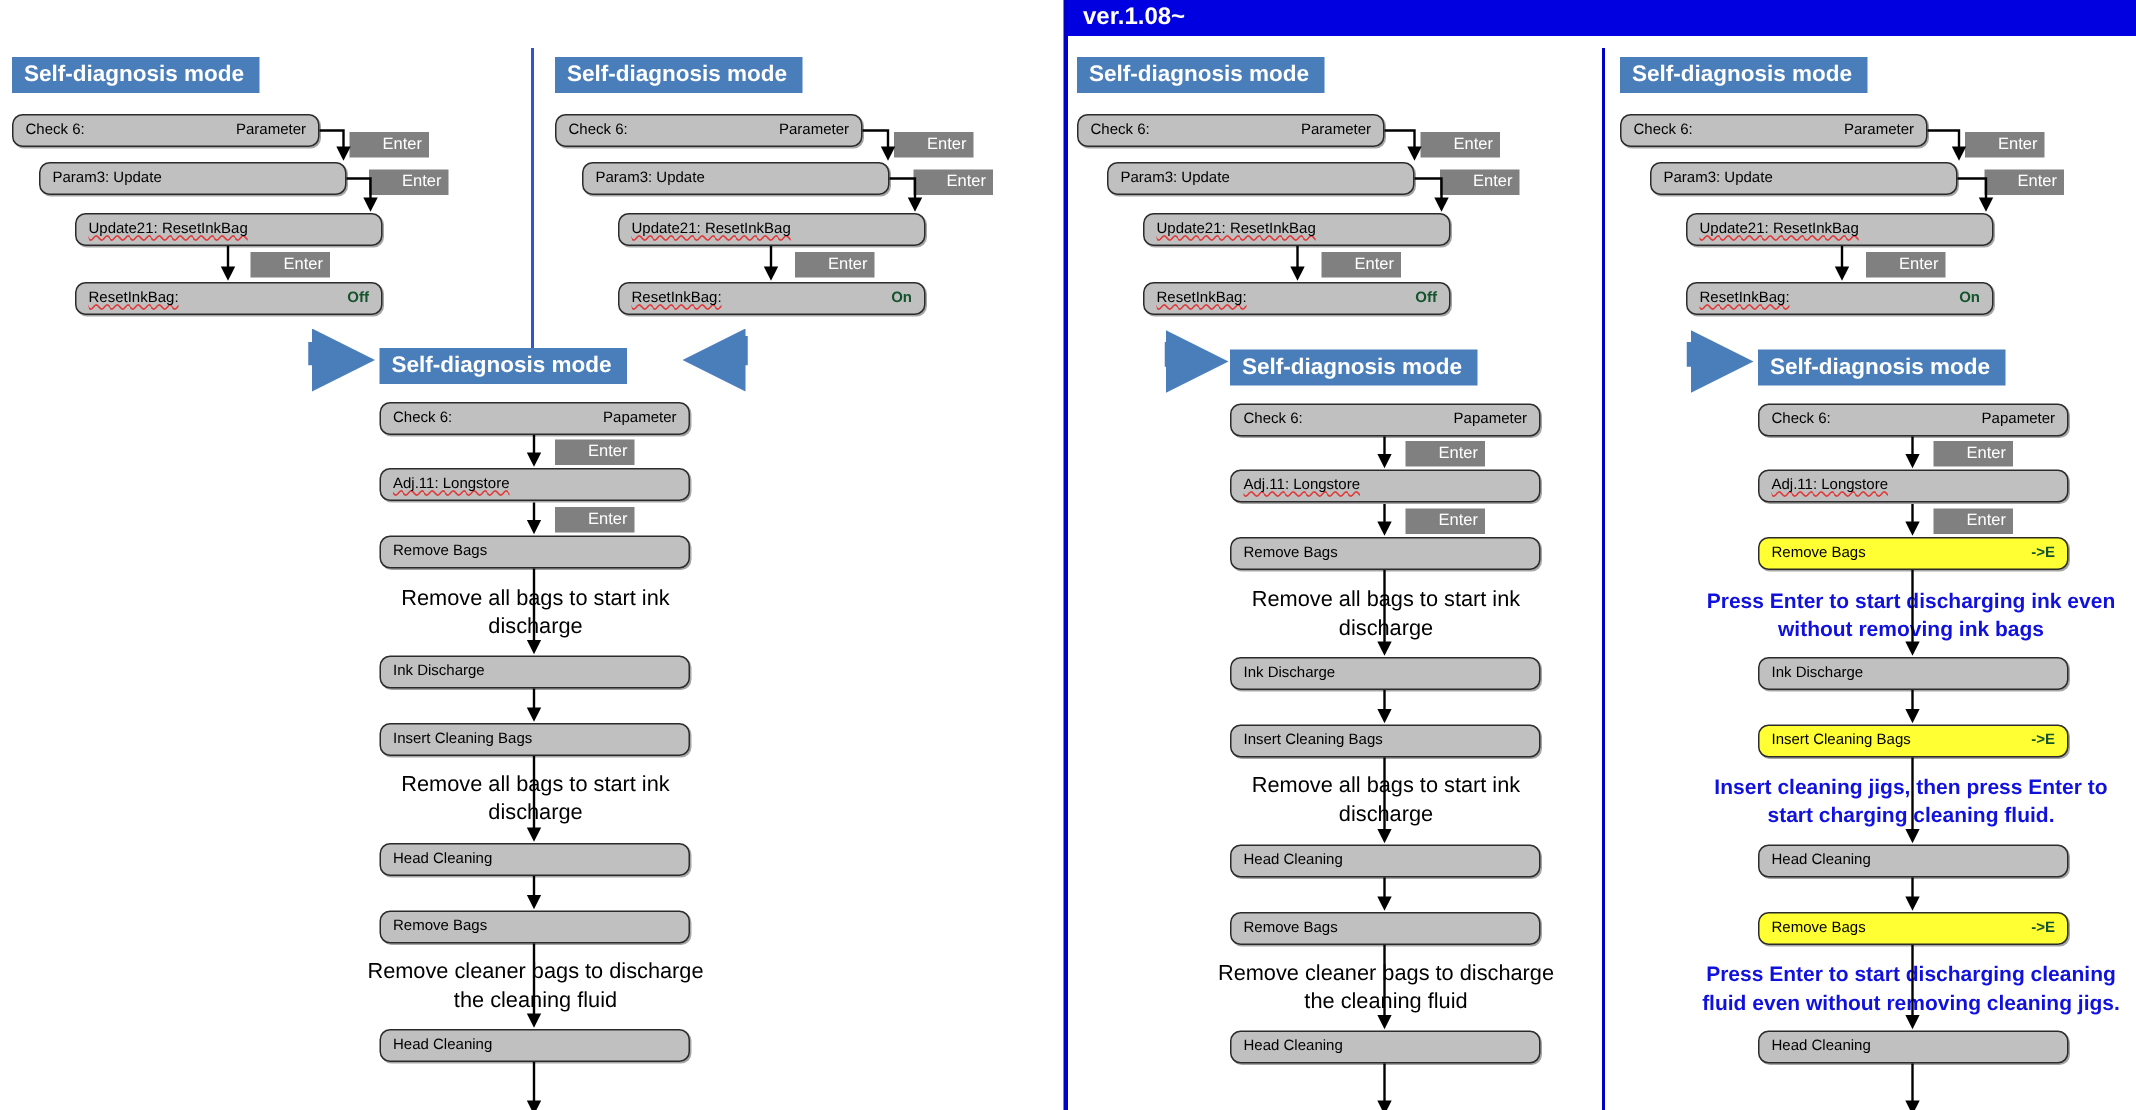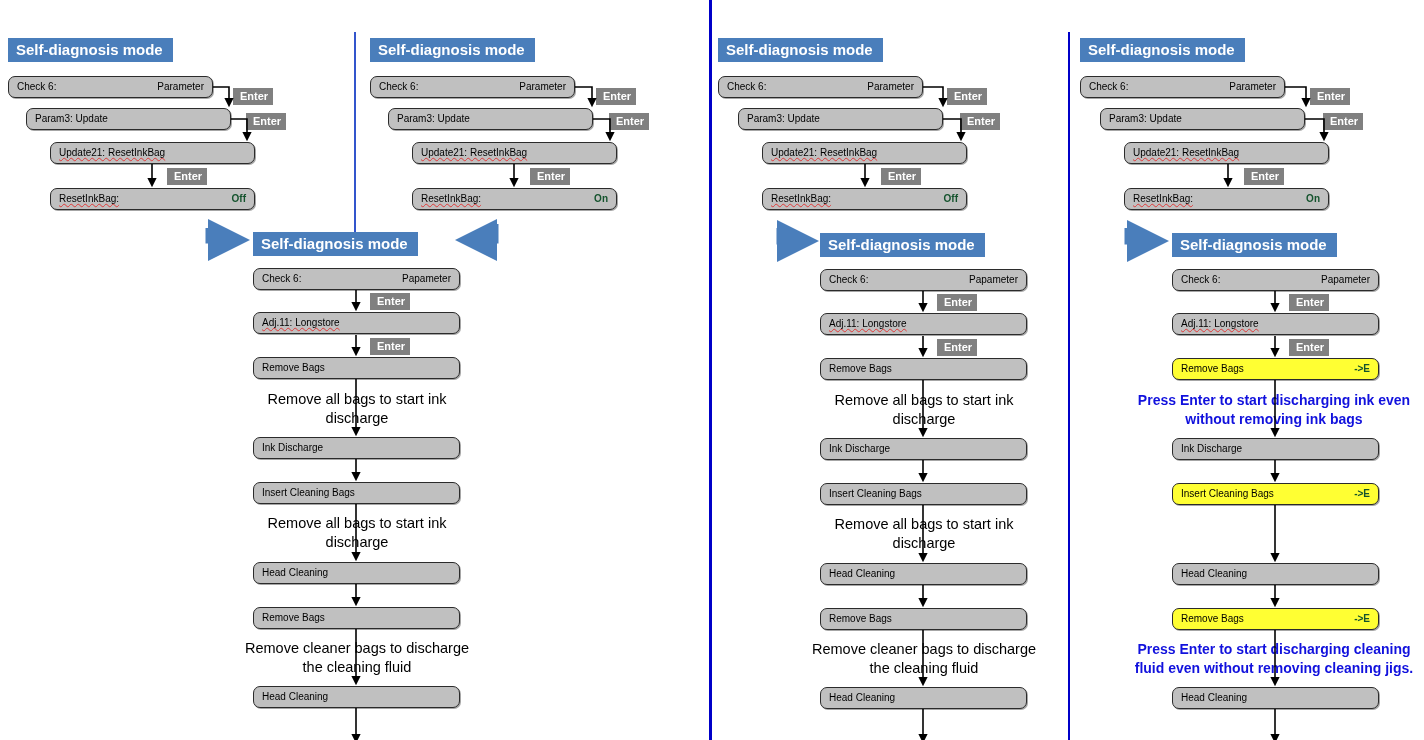--- a/index.html
+++ b/index.html
@@ -67,23 +67,23 @@
   .lcd .spell{ text-decoration: underline wavy #e03a3a; text-decoration-skip-ink:none;}
 
   
 
   
   .enter{
     position:absolute;
     background:#808080;
     color:#ffffff;
     font-size:11px;
-    font-weight:bold;
+    font-weight:normal;
     line-height:14px;
-    padding:1px 5px 2px 7px;
+    padding:1px 5px 2px 22px;
     white-space:nowrap;
   }
 
   
   .caption{
     font-size:14.5px;
     color:#000;
     text-align:center;
     line-height:19px;
   }
@@ -92,20 +92,21 @@
   
   .abs{position:absolute;}
 
   svg.arrows{position:absolute;left:0;top:0;overflow:visible;pointer-events:none;}
 </style>
 </head>
 <body>
 
 <div class="page">
 
+  <div class="verbar" id="verbar-right">ver.1.08~</div>
 
   <div class="divider" id="divider-main"></div>
   <div class="divider" id="divider-c12"></div>
   <div class="divider" id="divider-c34"></div>
 
   <div class="abs" style="left:8px;  top:38px;">
     <span class="modebar">Self-diagnosis mode</span>
   </div>
   <div class="abs lcd" style="left:8px;  top:76px;  width:205px;">
     <span class="l">Check  6:</span>
@@ -273,20 +274,21 @@
     <span class="r">-&gt;E</span>
   </div>
   <div class="abs caption blue" style="left:1128px;top:391px;width:292px;">Press Enter to start discharging ink even without removing ink bags</div>
   <div class="abs lcd" style="left:1172px;top:438px;width:207px;">
     <span class="l">Ink Discharge</span>
   </div>
   <div class="abs lcd yellow" style="left:1172px;top:483px;width:207px;">
     <span class="l">Insert Cleaning Bags</span>
     <span class="r">-&gt;E</span>
   </div>
+  <div class="abs caption blue" style="left:1128px;top:515px;width:292px;">Insert cleaning jigs, then press Enter to start charging cleaning fluid.</div>
   <div class="abs lcd" style="left:1172px;top:563px;width:207px;">
     <span class="l">Head Cleaning</span>
   </div>
   <div class="abs lcd yellow" style="left:1172px;top:608px;width:207px;">
     <span class="l">Remove Bags</span>
     <span class="r">-&gt;E</span>
   </div>
   <div class="abs caption blue" style="left:1128px;top:640px;width:292px;">Press Enter to start discharging cleaning fluid even without removing cleaning jigs.</div>
   <div class="abs lcd" style="left:1172px;top:687px;width:207px;">
     <span class="l">Head Cleaning</span>

